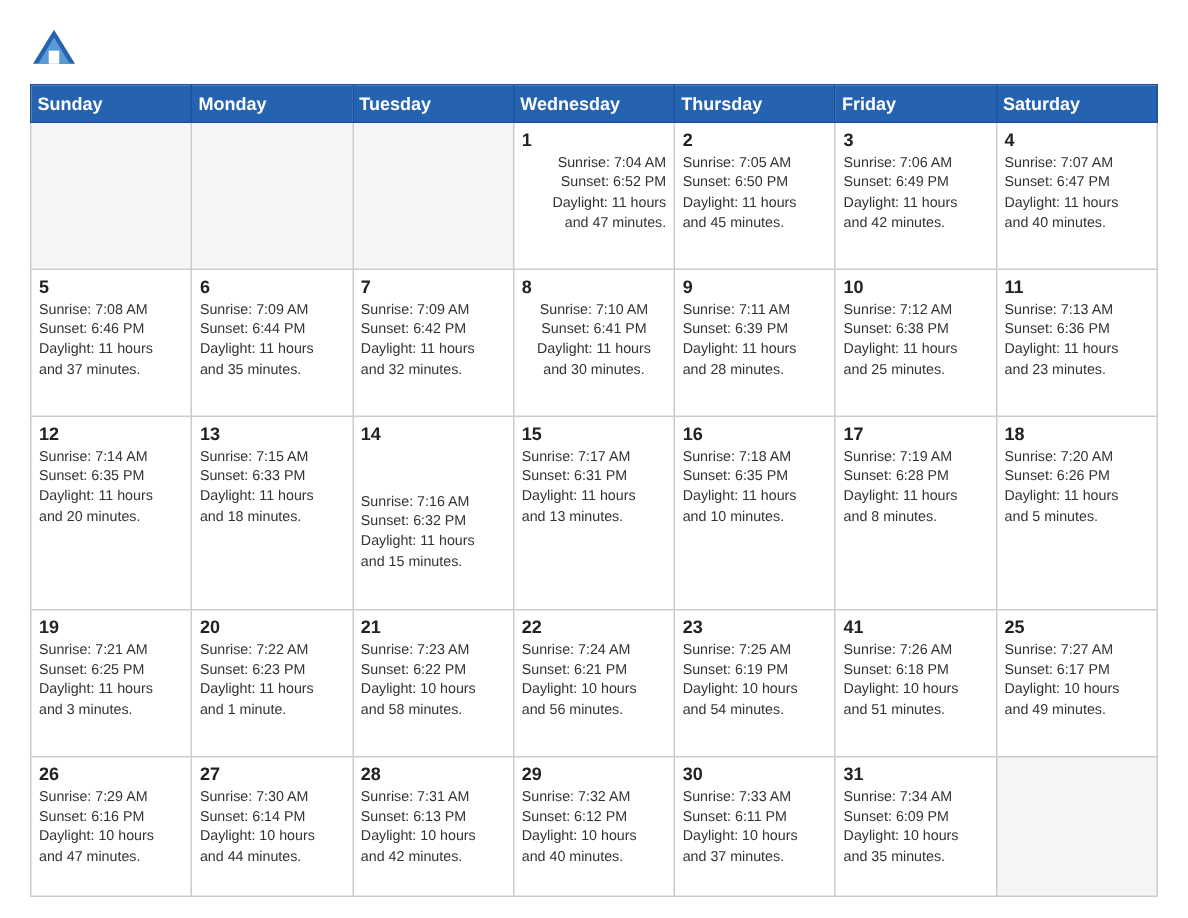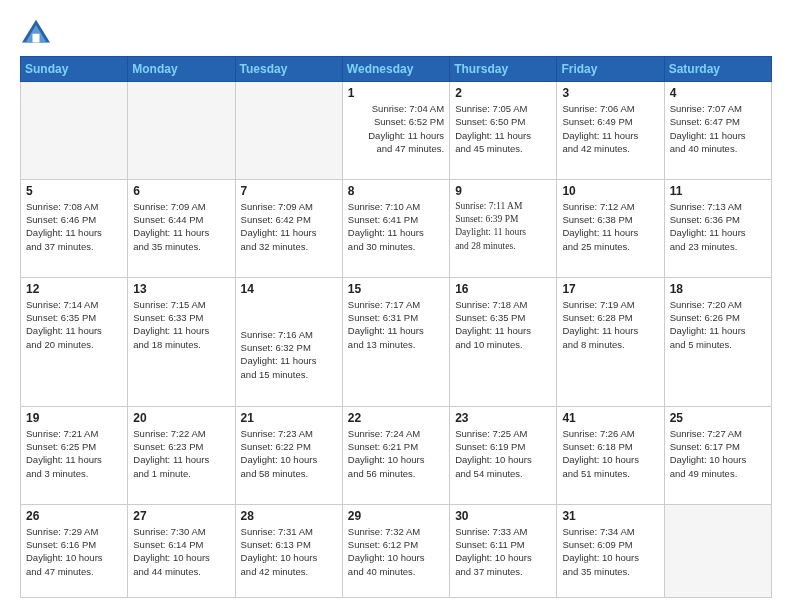--- a/index.html
+++ b/index.html
@@ -63,21 +63,21 @@
     }
     .calendar {
       flex: 1;
       border: 1px solid #ccc;
       border-collapse: collapse;
       width: 100%;
       table-layout: fixed;
     }
     .calendar th {
       background: #2563b0;
-      color: #7dd3fc;
+      color: #ffffff;
       font-size: 12px;
       font-weight: 600;
       padding: 5px 4px;
       text-align: left;
       border: 1px solid #1e50a0;
     }
     .calendar td {
       vertical-align: top;
       border: 1px solid #ccc;
       padding: 4px 5px;
@@ -194,28 +194,28 @@
           </td>
           <td>
             <span class="day-num">7</span>
             <div class="day-info" style="white-space: pre-line;">Sunrise: 7:09 AM
 Sunset: 6:42 PM
 Daylight: 11 hours
 and 32 minutes.</div>
           </td>
           <td>
             <span class="day-num">8</span>
-            <div class="day-info" style="white-space: pre-line;">Sunrise: 7:10 AM
+            <div class="day-info" style="white-space: pre-line; text-align: center;">Sunrise: 7:10 AM
 Sunset: 6:41 PM
 Daylight: 11 hours
 and 30 minutes.</div>
           </td>
           <td>
             <span class="day-num">9</span>
-            <div class="day-info" style="white-space: pre-line; font-family: Liberation Serif, serif;">Sunrise: 7:11 AM
+            <div class="day-info" style="white-space: pre-line;">Sunrise: 7:11 AM
 Sunset: 6:39 PM
 Daylight: 11 hours
 and 28 minutes.</div>
           </td>
           <td>
             <span class="day-num">10</span>
             <div class="day-info" style="white-space: pre-line;">Sunrise: 7:12 AM
 Sunset: 6:38 PM
 Daylight: 11 hours
 and 25 minutes.</div>

